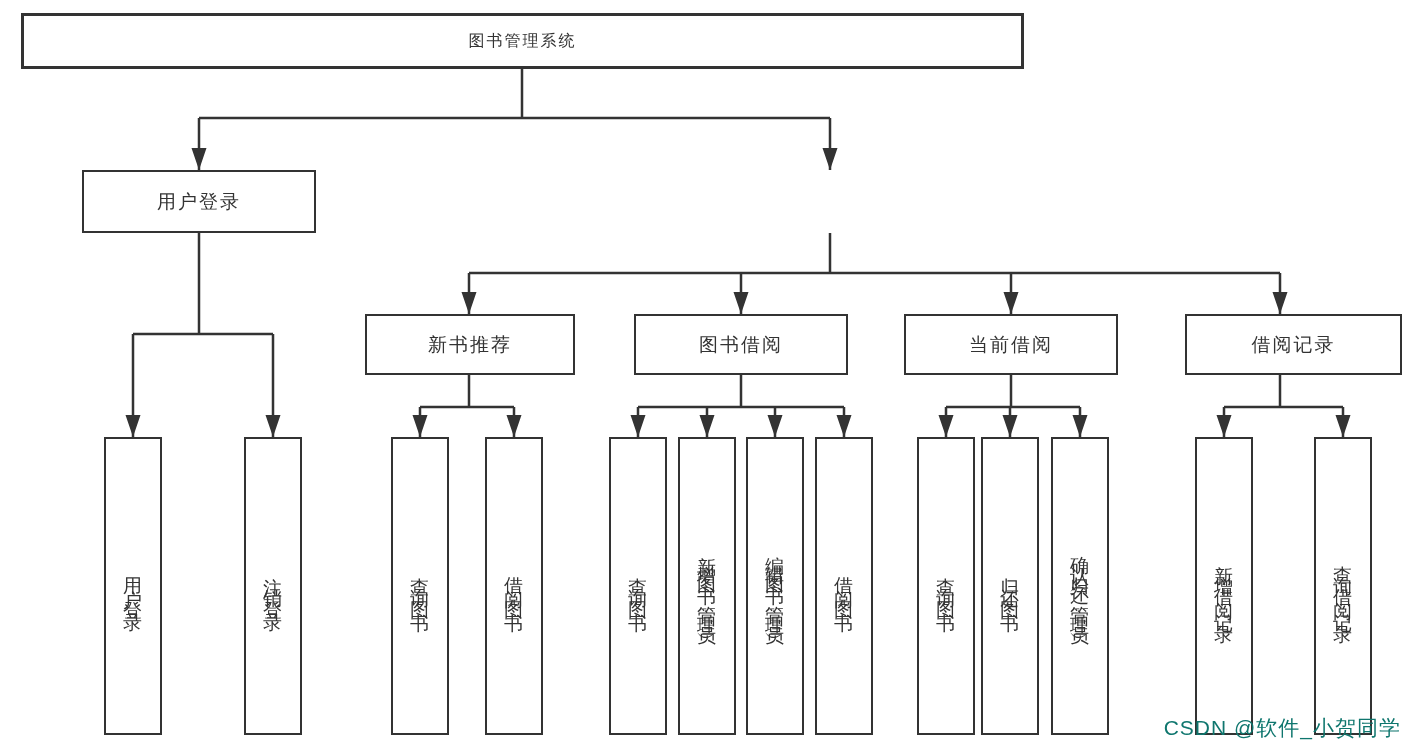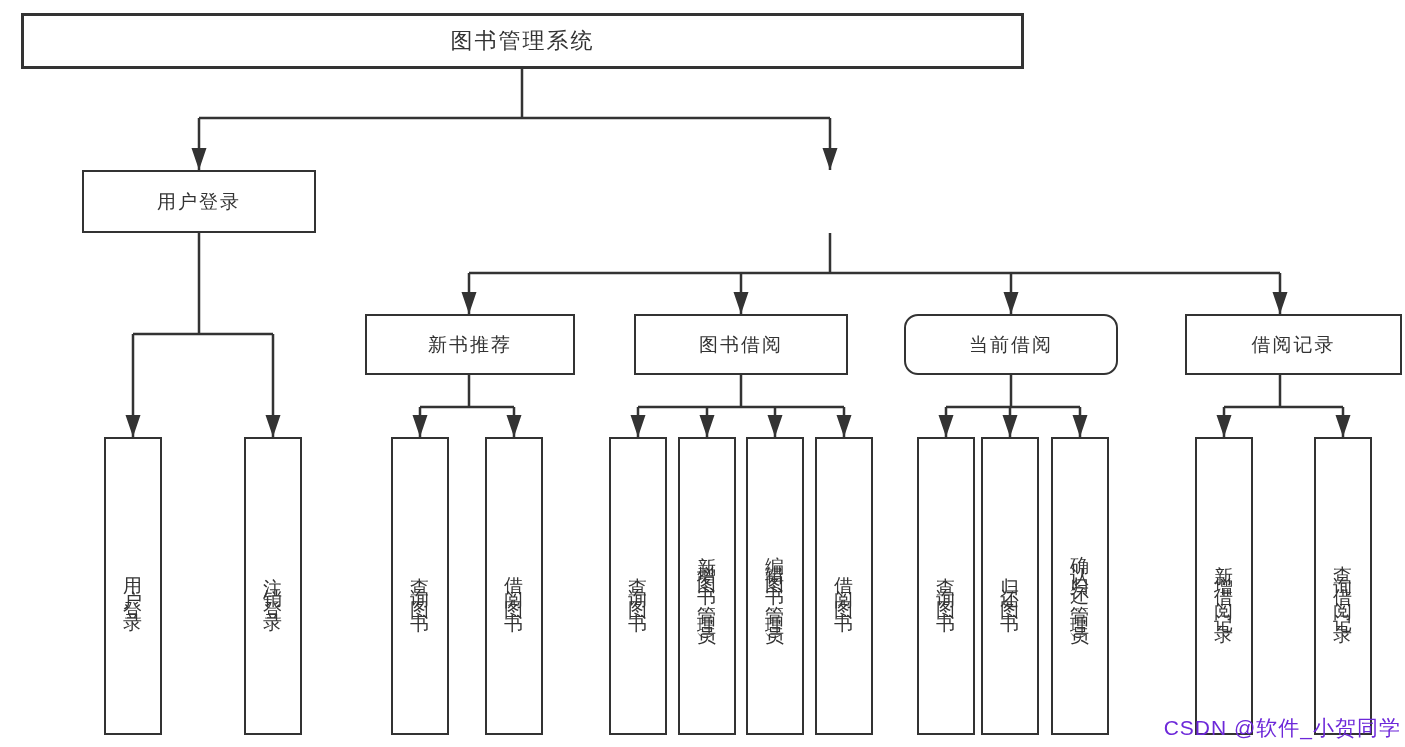--- a/index.html
+++ b/index.html
@@ -30,21 +30,21 @@
     display: flex;
     align-items: center;
     justify-content: center;
   }
   .node.h {
     font-size: 19px;
     letter-spacing: 2px;
     white-space: nowrap;
   }
   .node.root-box {
-    font-size: 22px;
+    font-size: 16px;
     border-width: 3px;
   }
   .node.vleaf {
     width: 58px;
     top: 437px;
     height: 298px;
   }
   .node.vleaf span {
     writing-mode: vertical-rl;
     text-orientation: mixed;
@@ -53,21 +53,21 @@
     letter-spacing: 12px;
   }
   .node.vleaf.long span {
     letter-spacing: 10px;
   }
   .watermark {
     position: absolute;
     top: 714px;
     right: 4px;
     font-size: 21px;
-    color: #6d28d9;
+    color: #0f766e;
     letter-spacing: 1px;
     white-space: nowrap;
   }
 </style>
 </head>
 <body>
 
 <div class="canvas">
 
   <svg class="connectors" viewBox="0 0 1405 747" aria-hidden="true">
@@ -99,21 +99,21 @@
   <div class="node h" style="left:82px; top:170px; width:234px; height:63px;">
     <span>用户登录</span>
   </div>
 
   <div class="node h" style="left:365px; top:314px; width:210px; height:61px;">
     <span>新书推荐</span>
   </div>
   <div class="node h" style="left:634px; top:314px; width:214px; height:61px;">
     <span>图书借阅</span>
   </div>
-  <div class="node h" style="left:904px; top:314px; width:214px; height:61px;border-radius:14px;">
+  <div class="node h" style="left:904px; top:314px; width:214px; height:61px;">
     <span>当前借阅</span>
   </div>
   <div class="node h" style="left:1173px; top:314px; width:217px; height:61px;margin-left:12px;">
     <span>借阅记录</span>
   </div>
 
   <div class="node vleaf" style="left:104px;">
     <span>用户登录</span>
   </div>
   <div class="node vleaf" style="left:244px;">

